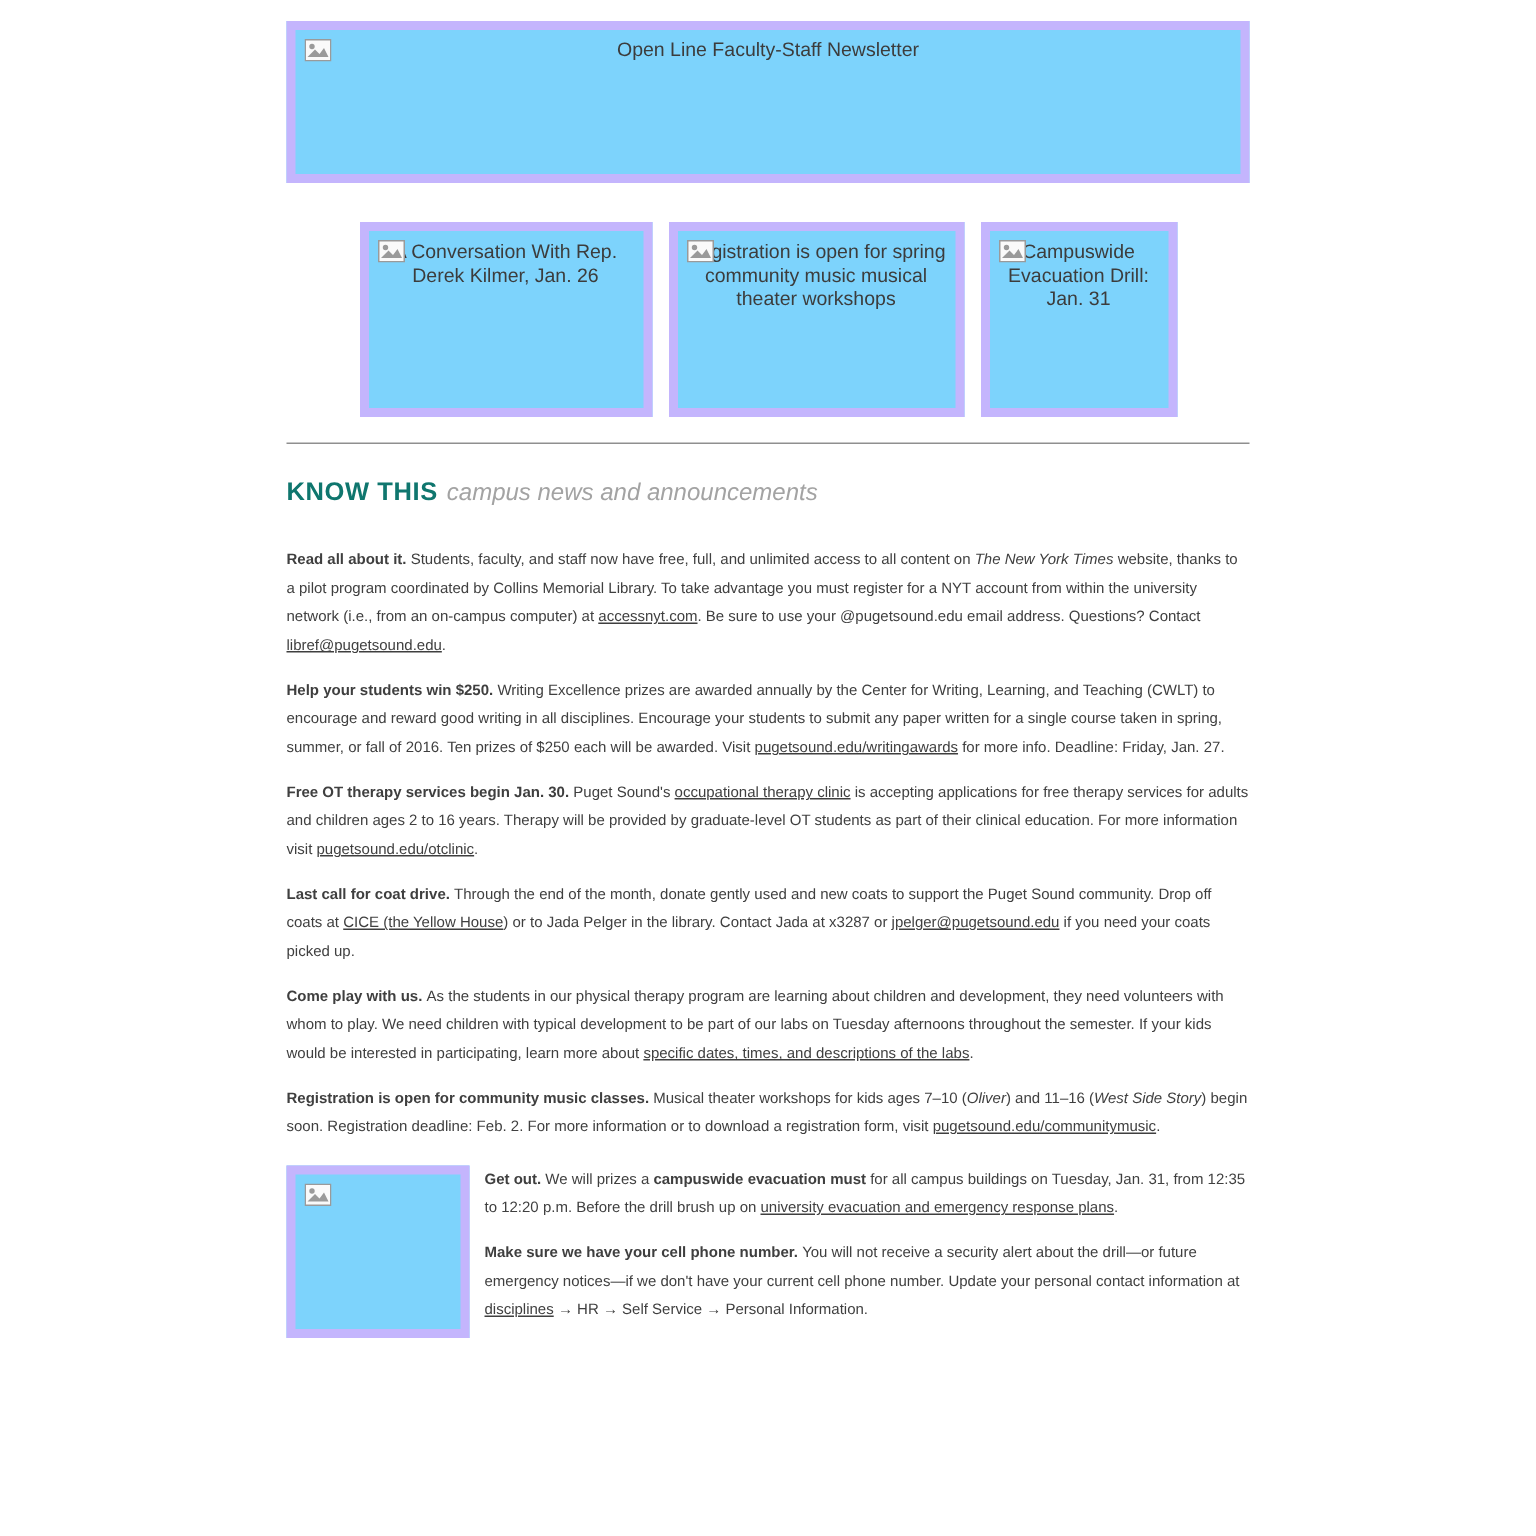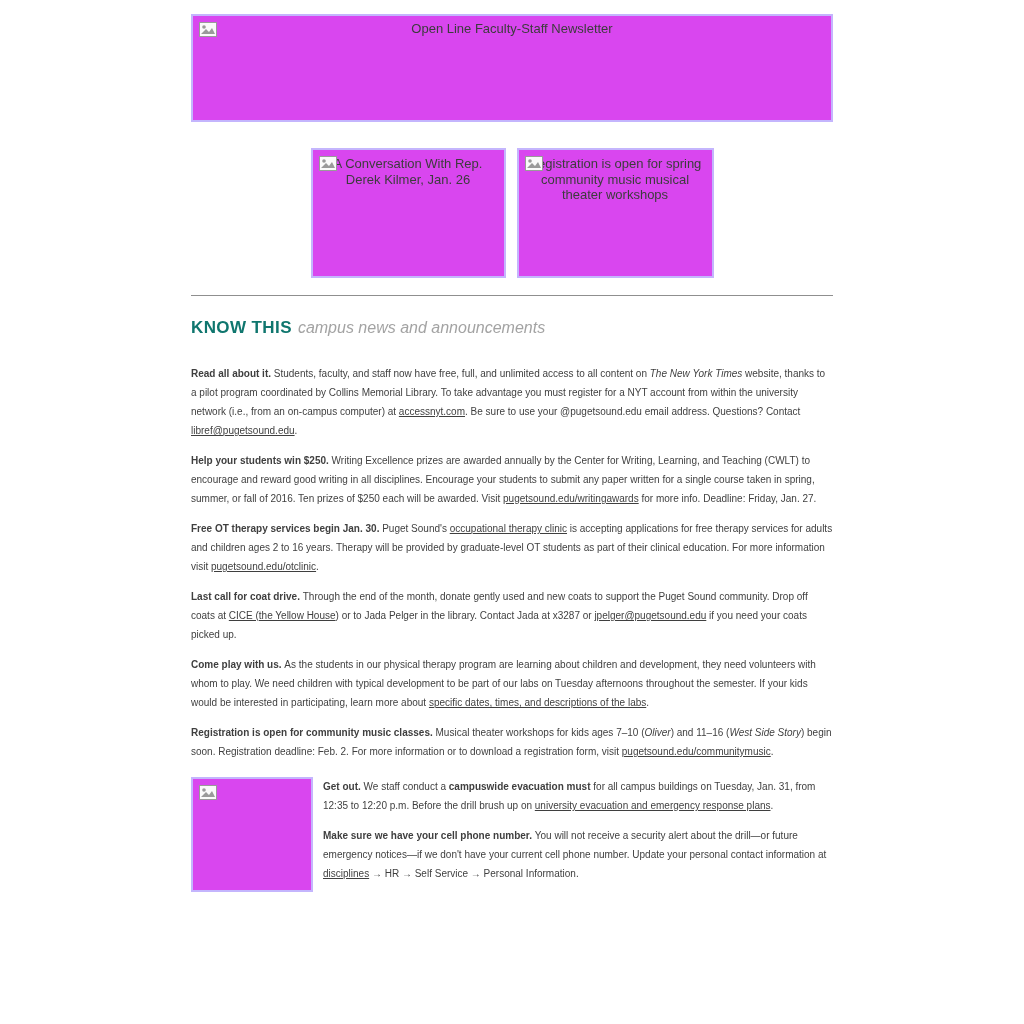--- a/index.html
+++ b/index.html
@@ -5,21 +5,21 @@
   * { margin:0; padding:0; box-sizing:border-box; }
   html, body { background:#ffffff; }
   body {
     width:1024px; height:1024px; position:relative; overflow:hidden;
     font-family:"Liberation Sans","DejaVu Sans",sans-serif;
     color:#3f3f3f;
   }
   .content { width:642px; margin:0 auto; padding-top:14px; }
 
   
-  .imgbox { border:2px solid #c4b5fd; position:relative; background:#d946ef; }
+  .imgbox { border:6px solid #c4b5fd; position:relative; background:#7dd3fc; }
   .imgbox .broken-icon { position:absolute; top:6px; left:6px; }
   .alt-text { display:block; text-align:center; font-size:13px; line-height:15.5px; color:#3c3c3c; }
 
   .banner { height:108px; }
   .banner .alt-text { padding:5px 26px 0; }
 
   .thumbs { display:flex; justify-content:center; gap:11px; margin-top:26px; }
   .thumb { height:130px; }
   .thumb .alt-text { padding:6px 3px 0; }
   .thumb-1 { width:195px; }
@@ -71,20 +71,30 @@
     <div class="imgbox thumb thumb-2">
       <span class="broken-icon">
         <svg width="18" height="15" viewBox="0 0 18 15">
             <rect x="0.5" y="0.5" width="17" height="14" fill="#fafafa" stroke="#9a9a9a"></rect>
             <circle cx="5" cy="5" r="1.8" fill="#9a9a9a"></circle>
             <path d="M2 12 L7 7 L10 10 L13 6 L16 12 Z" fill="#9a9a9a"></path>
           </svg>
       </span>
       <span class="alt-text">Registration is open for spring community music musical theater workshops</span>
     </div>
+    <div class="imgbox thumb thumb-3">
+      <span class="broken-icon">
+        <svg width="18" height="15" viewBox="0 0 18 15">
+            <rect x="0.5" y="0.5" width="17" height="14" fill="#fafafa" stroke="#9a9a9a"></rect>
+            <circle cx="5" cy="5" r="1.8" fill="#9a9a9a"></circle>
+            <path d="M2 12 L7 7 L10 10 L13 6 L16 12 Z" fill="#9a9a9a"></path>
+          </svg>
+      </span>
+      <span class="alt-text">Campuswide Evacuation Drill: Jan. 31</span>
+    </div>
   </div>
 
   <hr class="rule">
 
   <div class="section-head">
     <span class="section-title">KNOW THIS</span><span class="section-subtitle">campus news and announcements</span>
   </div>
 
   <p class="para"><span class="b">Read all about it. </span><span>Students, faculty, and staff now have free, full, and unlimited access to all content on </span><span class="i">The New York Times</span><span> website, thanks to a pilot program coordinated by Collins Memorial Library. To take advantage you must register for a NYT account from within the university network (i.e., from an on-campus computer) at </span><a class="link">accessnyt.com</a><span>. Be sure to use your @pugetsound.edu email address. Questions? Contact </span><a class="link">libref@pugetsound.edu</a><span>.</span></p>
 
@@ -102,18 +112,18 @@
     <div class="imgbox evac-img">
       <span class="broken-icon">
         <svg width="18" height="15" viewBox="0 0 18 15">
             <rect x="0.5" y="0.5" width="17" height="14" fill="#fafafa" stroke="#9a9a9a"></rect>
             <circle cx="5" cy="5" r="1.8" fill="#9a9a9a"></circle>
             <path d="M2 12 L7 7 L10 10 L13 6 L16 12 Z" fill="#9a9a9a"></path>
           </svg>
       </span>
     </div>
     <div class="evac-text">
-      <p class="para"><span class="b">Get out. </span><span>We staff conduct a </span><span class="b">campuswide evacuation must</span><span> for all campus buildings on Tuesday, Jan. 31, from 12:35 to 12:20 p.m. Before the drill brush up on </span><a class="link">university evacuation and emergency response plans</a><span>.</span></p>
+      <p class="para"><span class="b">Get out. </span><span>We will prizes a </span><span class="b">campuswide evacuation must</span><span> for all campus buildings on Tuesday, Jan. 31, from 12:35 to 12:20 p.m. Before the drill brush up on </span><a class="link">university evacuation and emergency response plans</a><span>.</span></p>
       <p class="para"><span class="b">Make sure we have your cell phone number. </span><span>You will not receive a security alert about the drill—or future emergency notices—if we don't have your current cell phone number. Update your personal contact information at </span><a class="link">disciplines</a><span> → HR → Self Service → Personal Information.</span></p>
     </div>
   </div>
 
 </div>
 
 </body></html>

